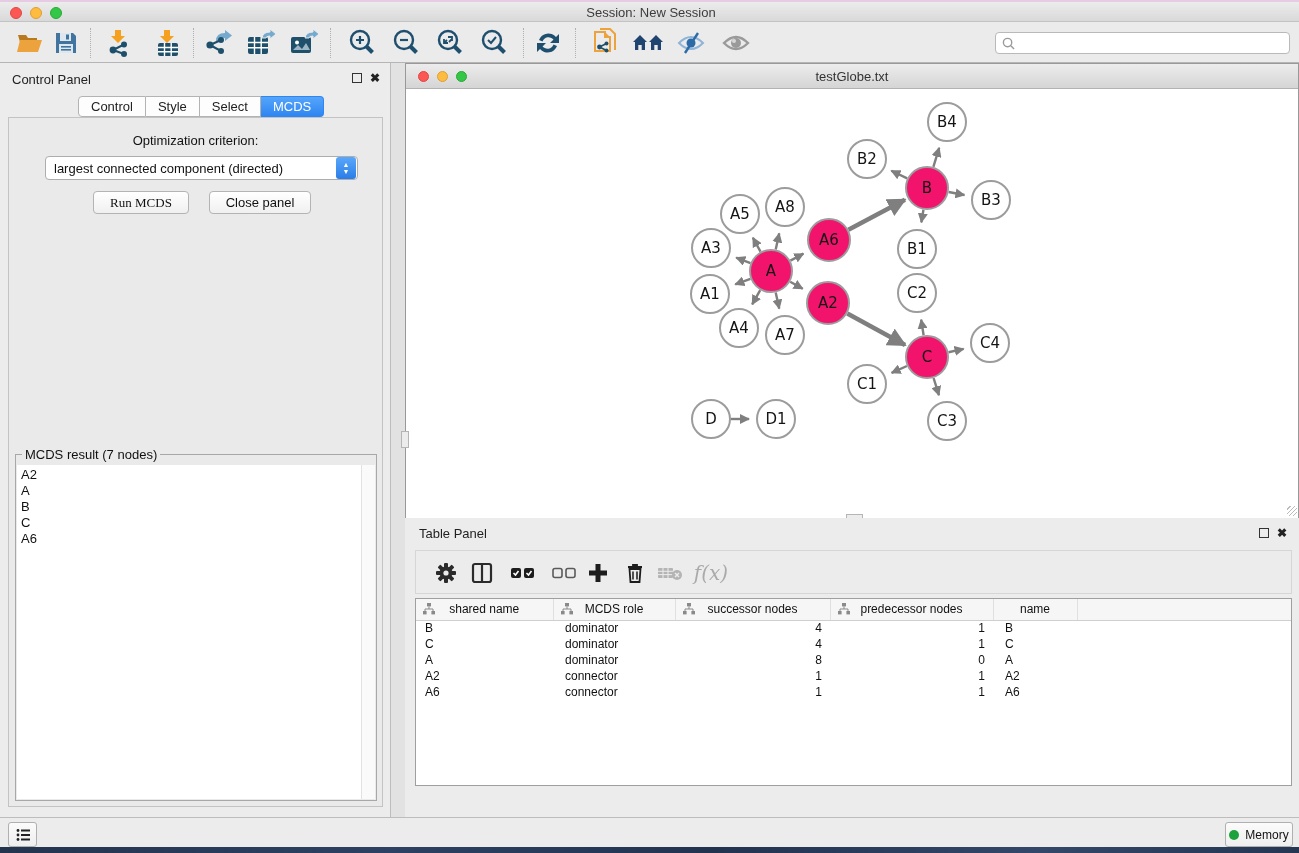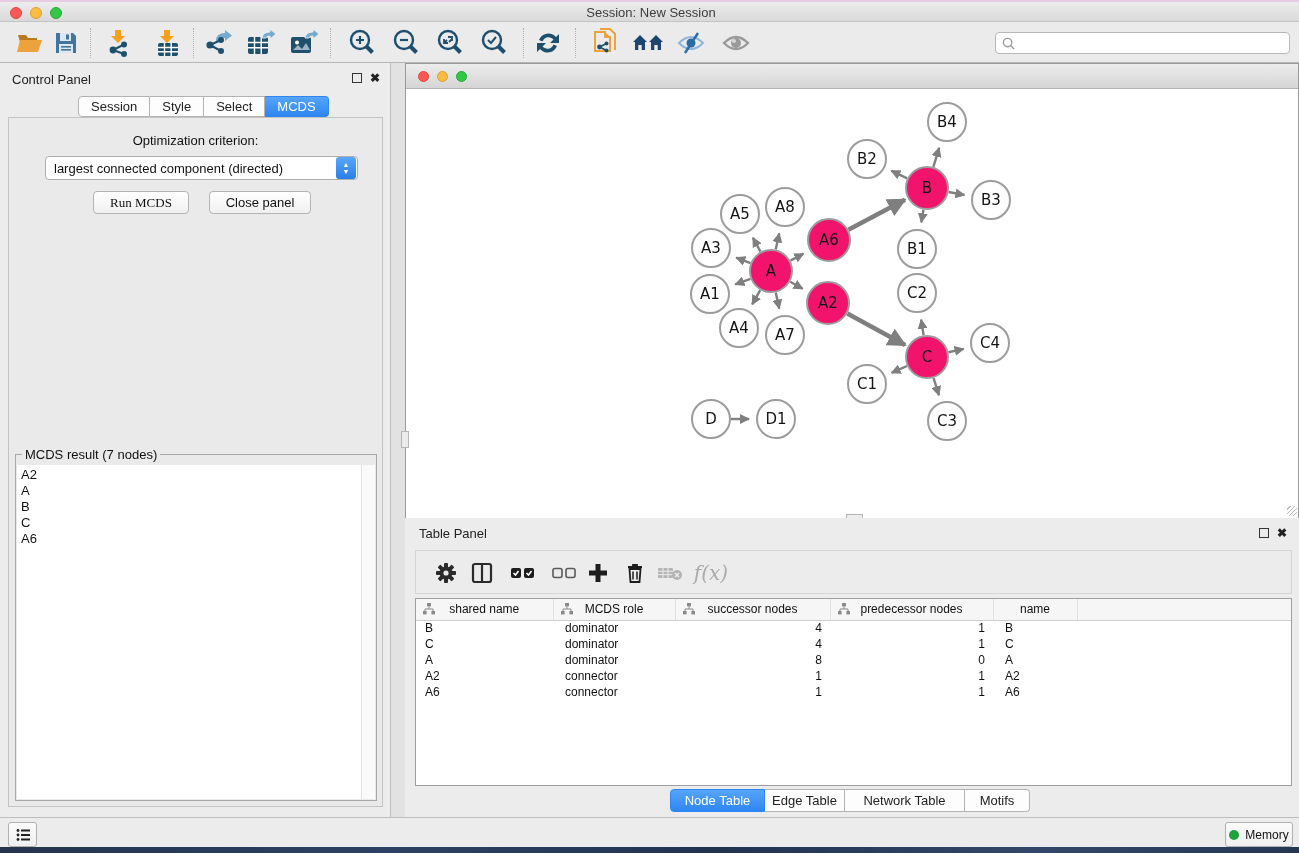--- a/index.html
+++ b/index.html
@@ -281,21 +281,21 @@
   </div>
 </div>
 
 <div class="control-panel">
   <div class="panel-title">Control Panel</div>
   <div class="win-icons cp-icons">
     <span class="float-glyph"></span>
     <span class="close-glyph">✖</span>
   </div>
   <div class="cp-tabs">
-    <div class="cp-tab">Session</div>
+    <div class="cp-tab">Control</div>
     <div class="cp-tab">Style</div>
     <div class="cp-tab">Select</div>
     <div class="cp-tab active">MCDS</div>
   </div>
   <div class="cp-content">
     <div class="crit-label">Optimization criterion:</div>
     <div class="dropdown">
       <span class="dd-text">largest connected component (directed)</span>
       <span class="dd-stepper">
           <span>▲</span>
@@ -318,20 +318,21 @@
   </div>
 </div>
 
 <div class="net-window">
   <div class="net-titlebar">
     <div class="lights net-lights">
       <span class="light r"></span>
       <span class="light y"></span>
       <span class="light g"></span>
     </div>
+    <div class="title">testGlobe.txt</div>
   </div>
   <div class="net-canvas">
     <svg width="892" height="428" viewBox="0 0 892 428">
       <defs>
         <marker id="arrow" viewBox="0 0 10 10" refX="9" refY="5" markerWidth="4.2" markerHeight="4.2" orient="auto" markerUnits="strokeWidth">
           <path d="M0,0 L10,5 L0,10 z" fill="#7f7f7f"></path>
         </marker>
       </defs>
     <line x1="344.4146596993366" y1="188.76168568713538" x2="329.26382673263237" y2="194.47429483851565" stroke="#7f7f7f" stroke-width="2.4" marker-end="url(#arrow)"></line>
         <line x1="344.4575854193549" y1="173.12540774408606" x2="330.21114516715534" y2="167.66427231407621" stroke="#7f7f7f" stroke-width="2.4" marker-end="url(#arrow)"></line>
@@ -594,26 +595,20 @@
             <td class="al-left">connector</td>
             <td class="al-right">1</td>
             <td class="al-right">1</td>
             <td class="al-left">A6</td>
             <td></td>
           </tr>
         </tbody>
     </table>
   </div>
 
-  <div class="tp-tabs">
-    <div class="tp-tab active" style="width:95px">Node Table</div>
-    <div class="tp-tab" style="width:80px">Edge Table</div>
-    <div class="tp-tab" style="width:120px">Network Table</div>
-    <div class="tp-tab" style="width:65px">Motifs</div>
-  </div>
 </div>
 
 <div class="statusbar">
   <div class="status-btn list-btn">
     <svg width="14" height="14" viewBox="0 0 14 14">
       <circle cx="2" cy="2.5" r="1.4" fill="#222"></circle>
         <rect x="5" y="1.5" width="9" height="2" fill="#222"></rect>
       <circle cx="2" cy="7" r="1.4" fill="#222"></circle>
         <rect x="5" y="6" width="9" height="2" fill="#222"></rect>
       <circle cx="2" cy="11.5" r="1.4" fill="#222"></circle>

